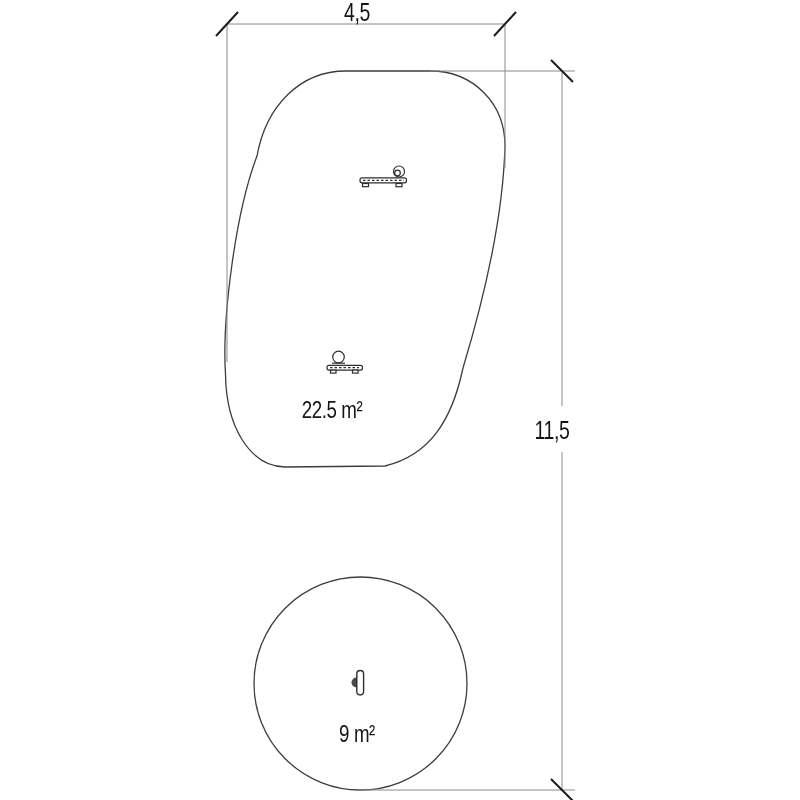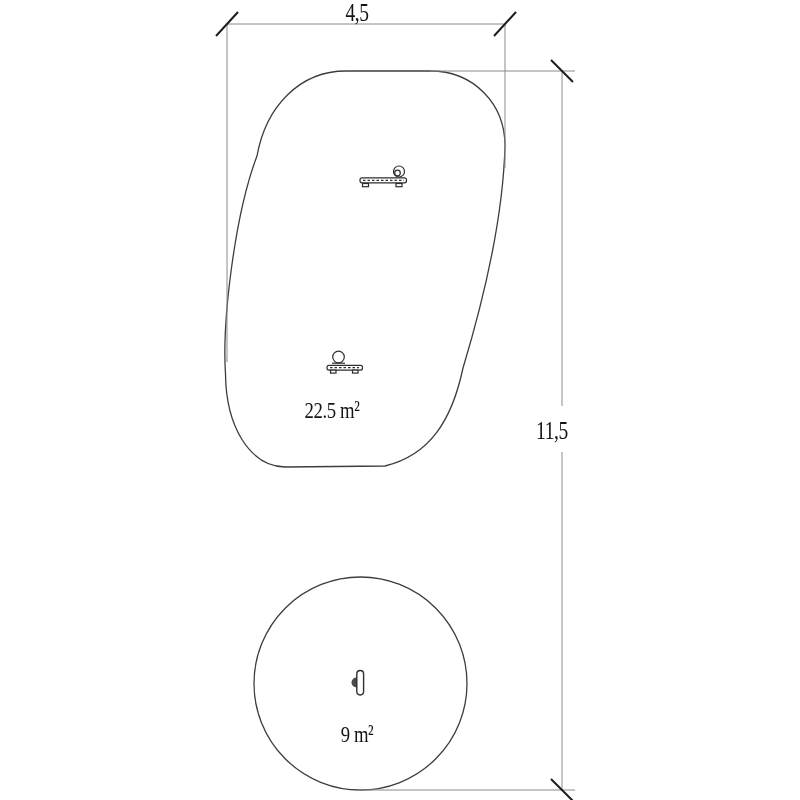--- a/index.html
+++ b/index.html
@@ -2,21 +2,21 @@
 <html><head>
 <meta charset="utf-8">
 <style>
   html, body { margin: 0; padding: 0; background: #ffffff; }
   .stage {
     position: relative;
     width: 726px;
     height: 800px;
     background: #ffffff;
     overflow: hidden;
-    font-family: Liberation Serif, serif;
+    font-family: Liberation Sans, sans-serif;
   }
   .stage svg { position: absolute; left: 0; top: 0; }
   .lbl {
     position: absolute;
     color: #141414;
     white-space: nowrap;
     transform: translate(-50%, -50%) scaleX(0.78);
     letter-spacing: -0.5px;
     line-height: 1;
   }

